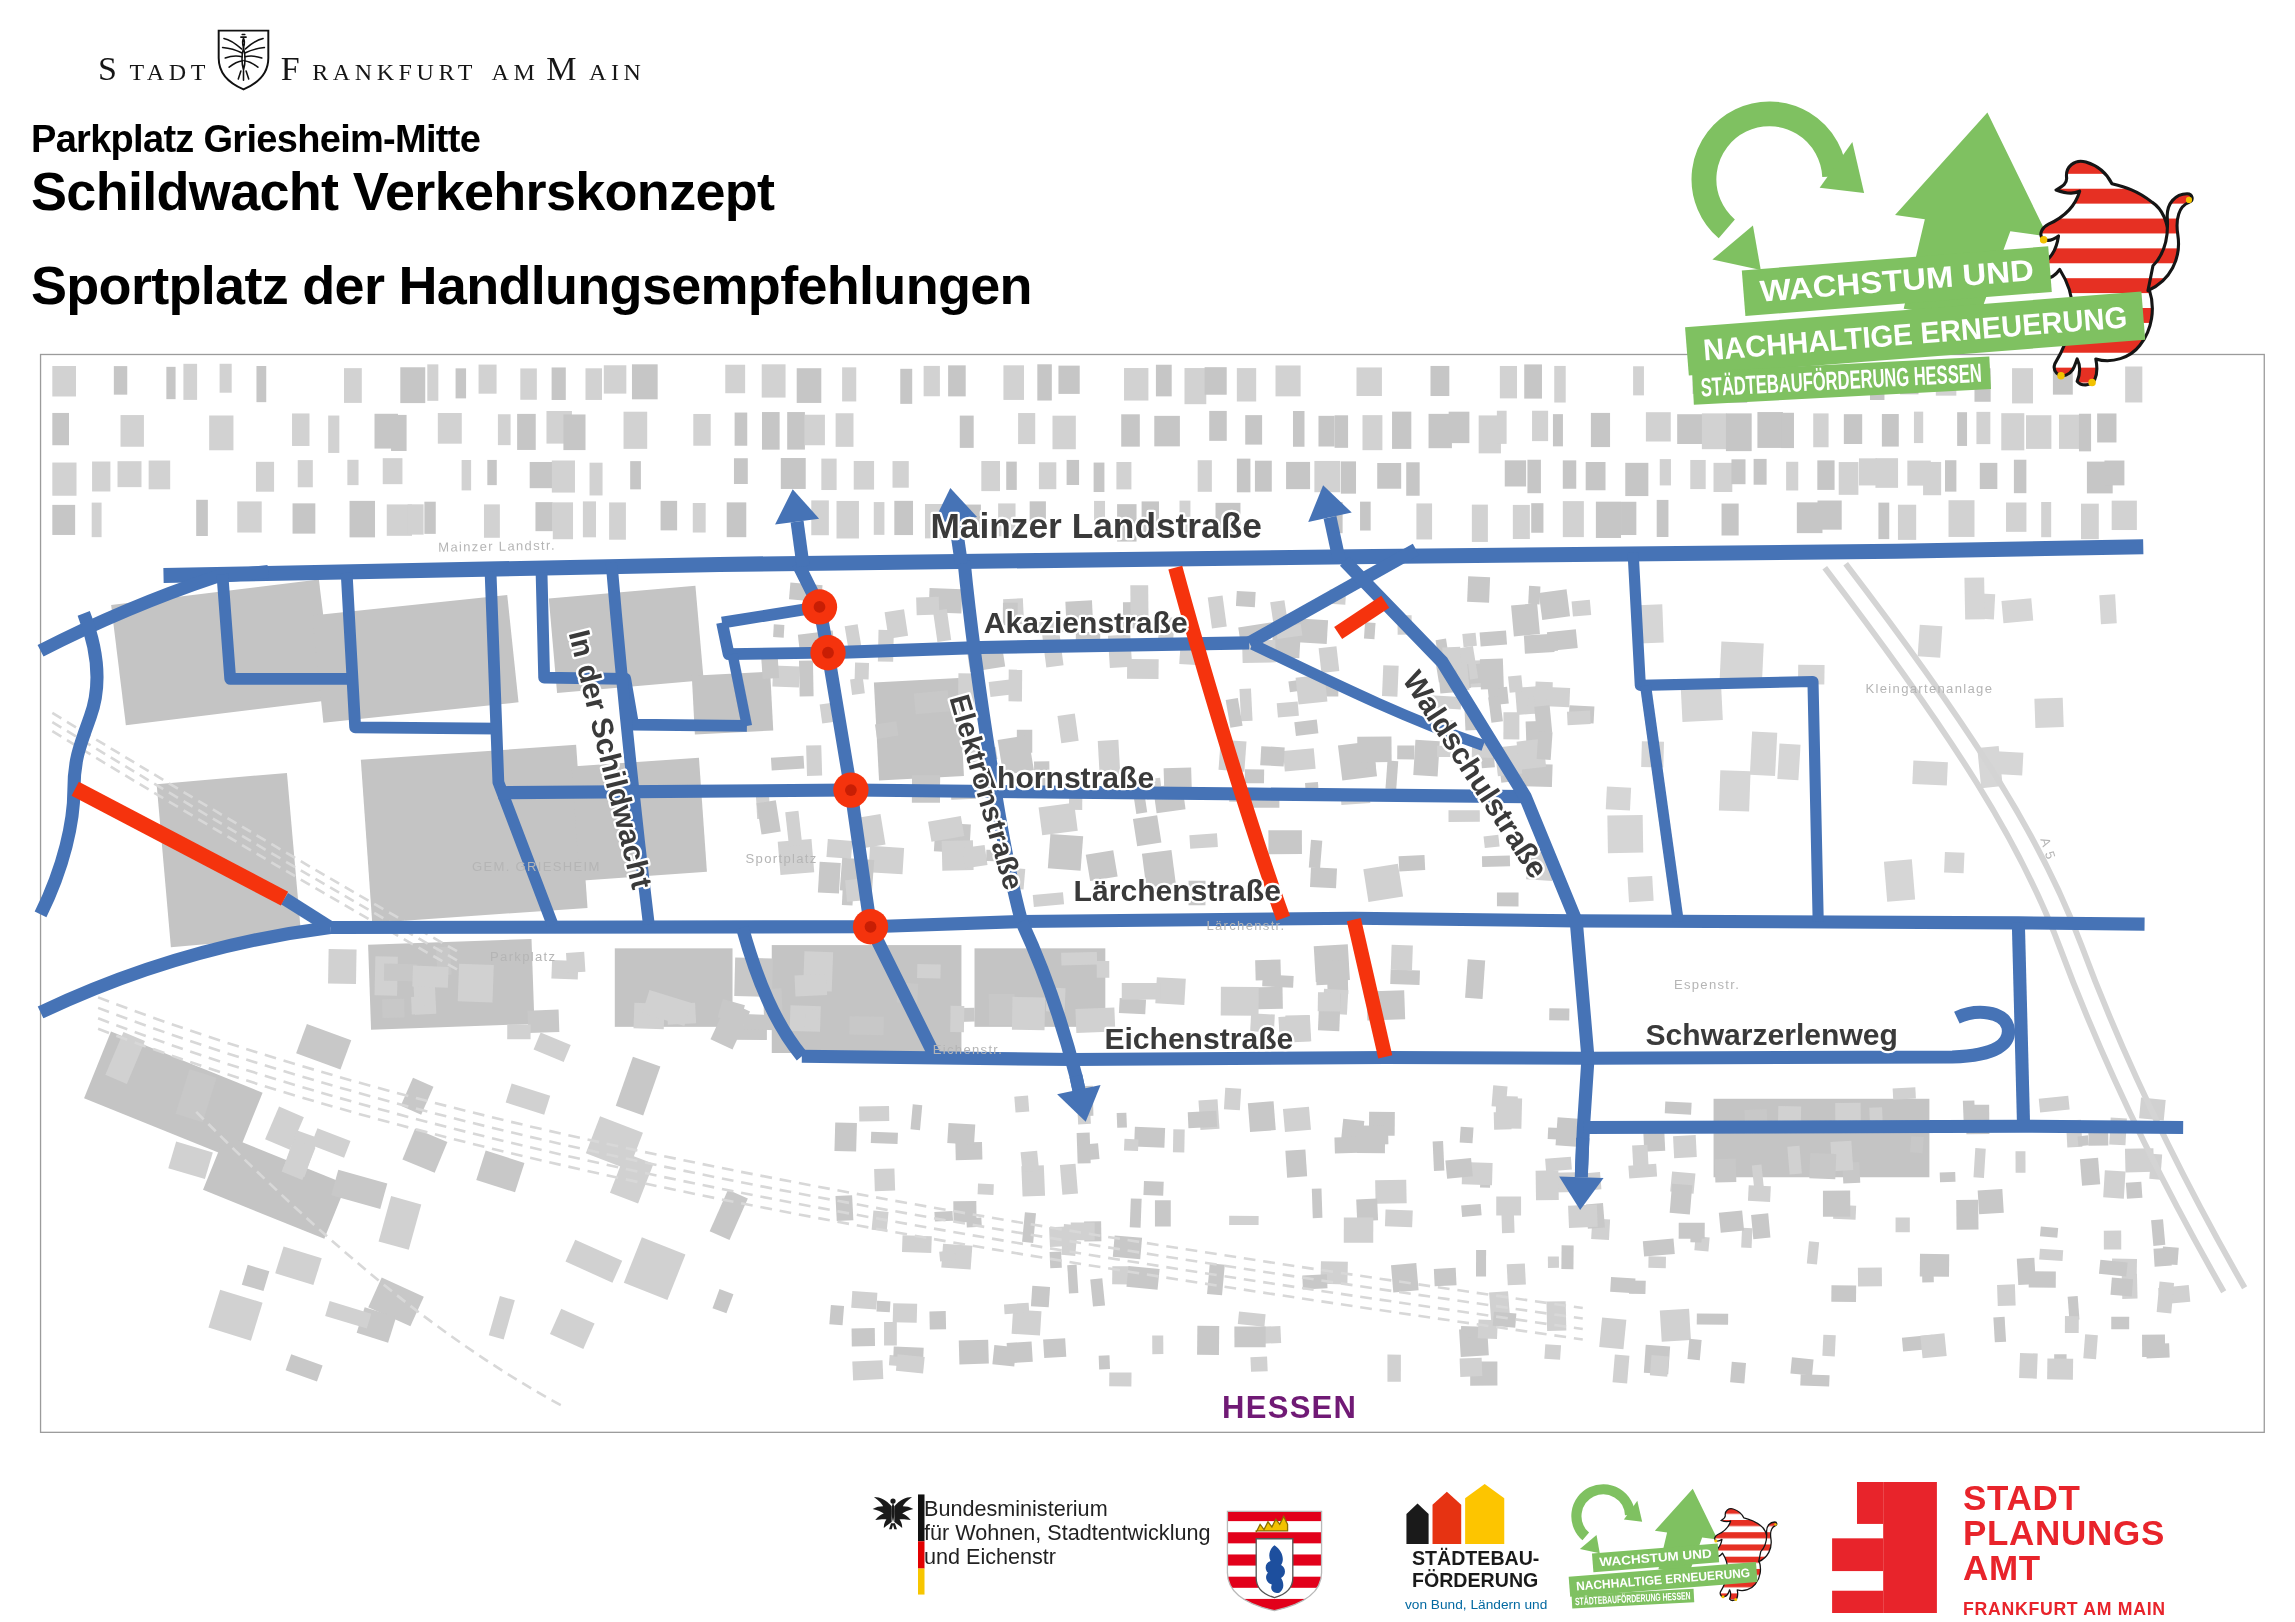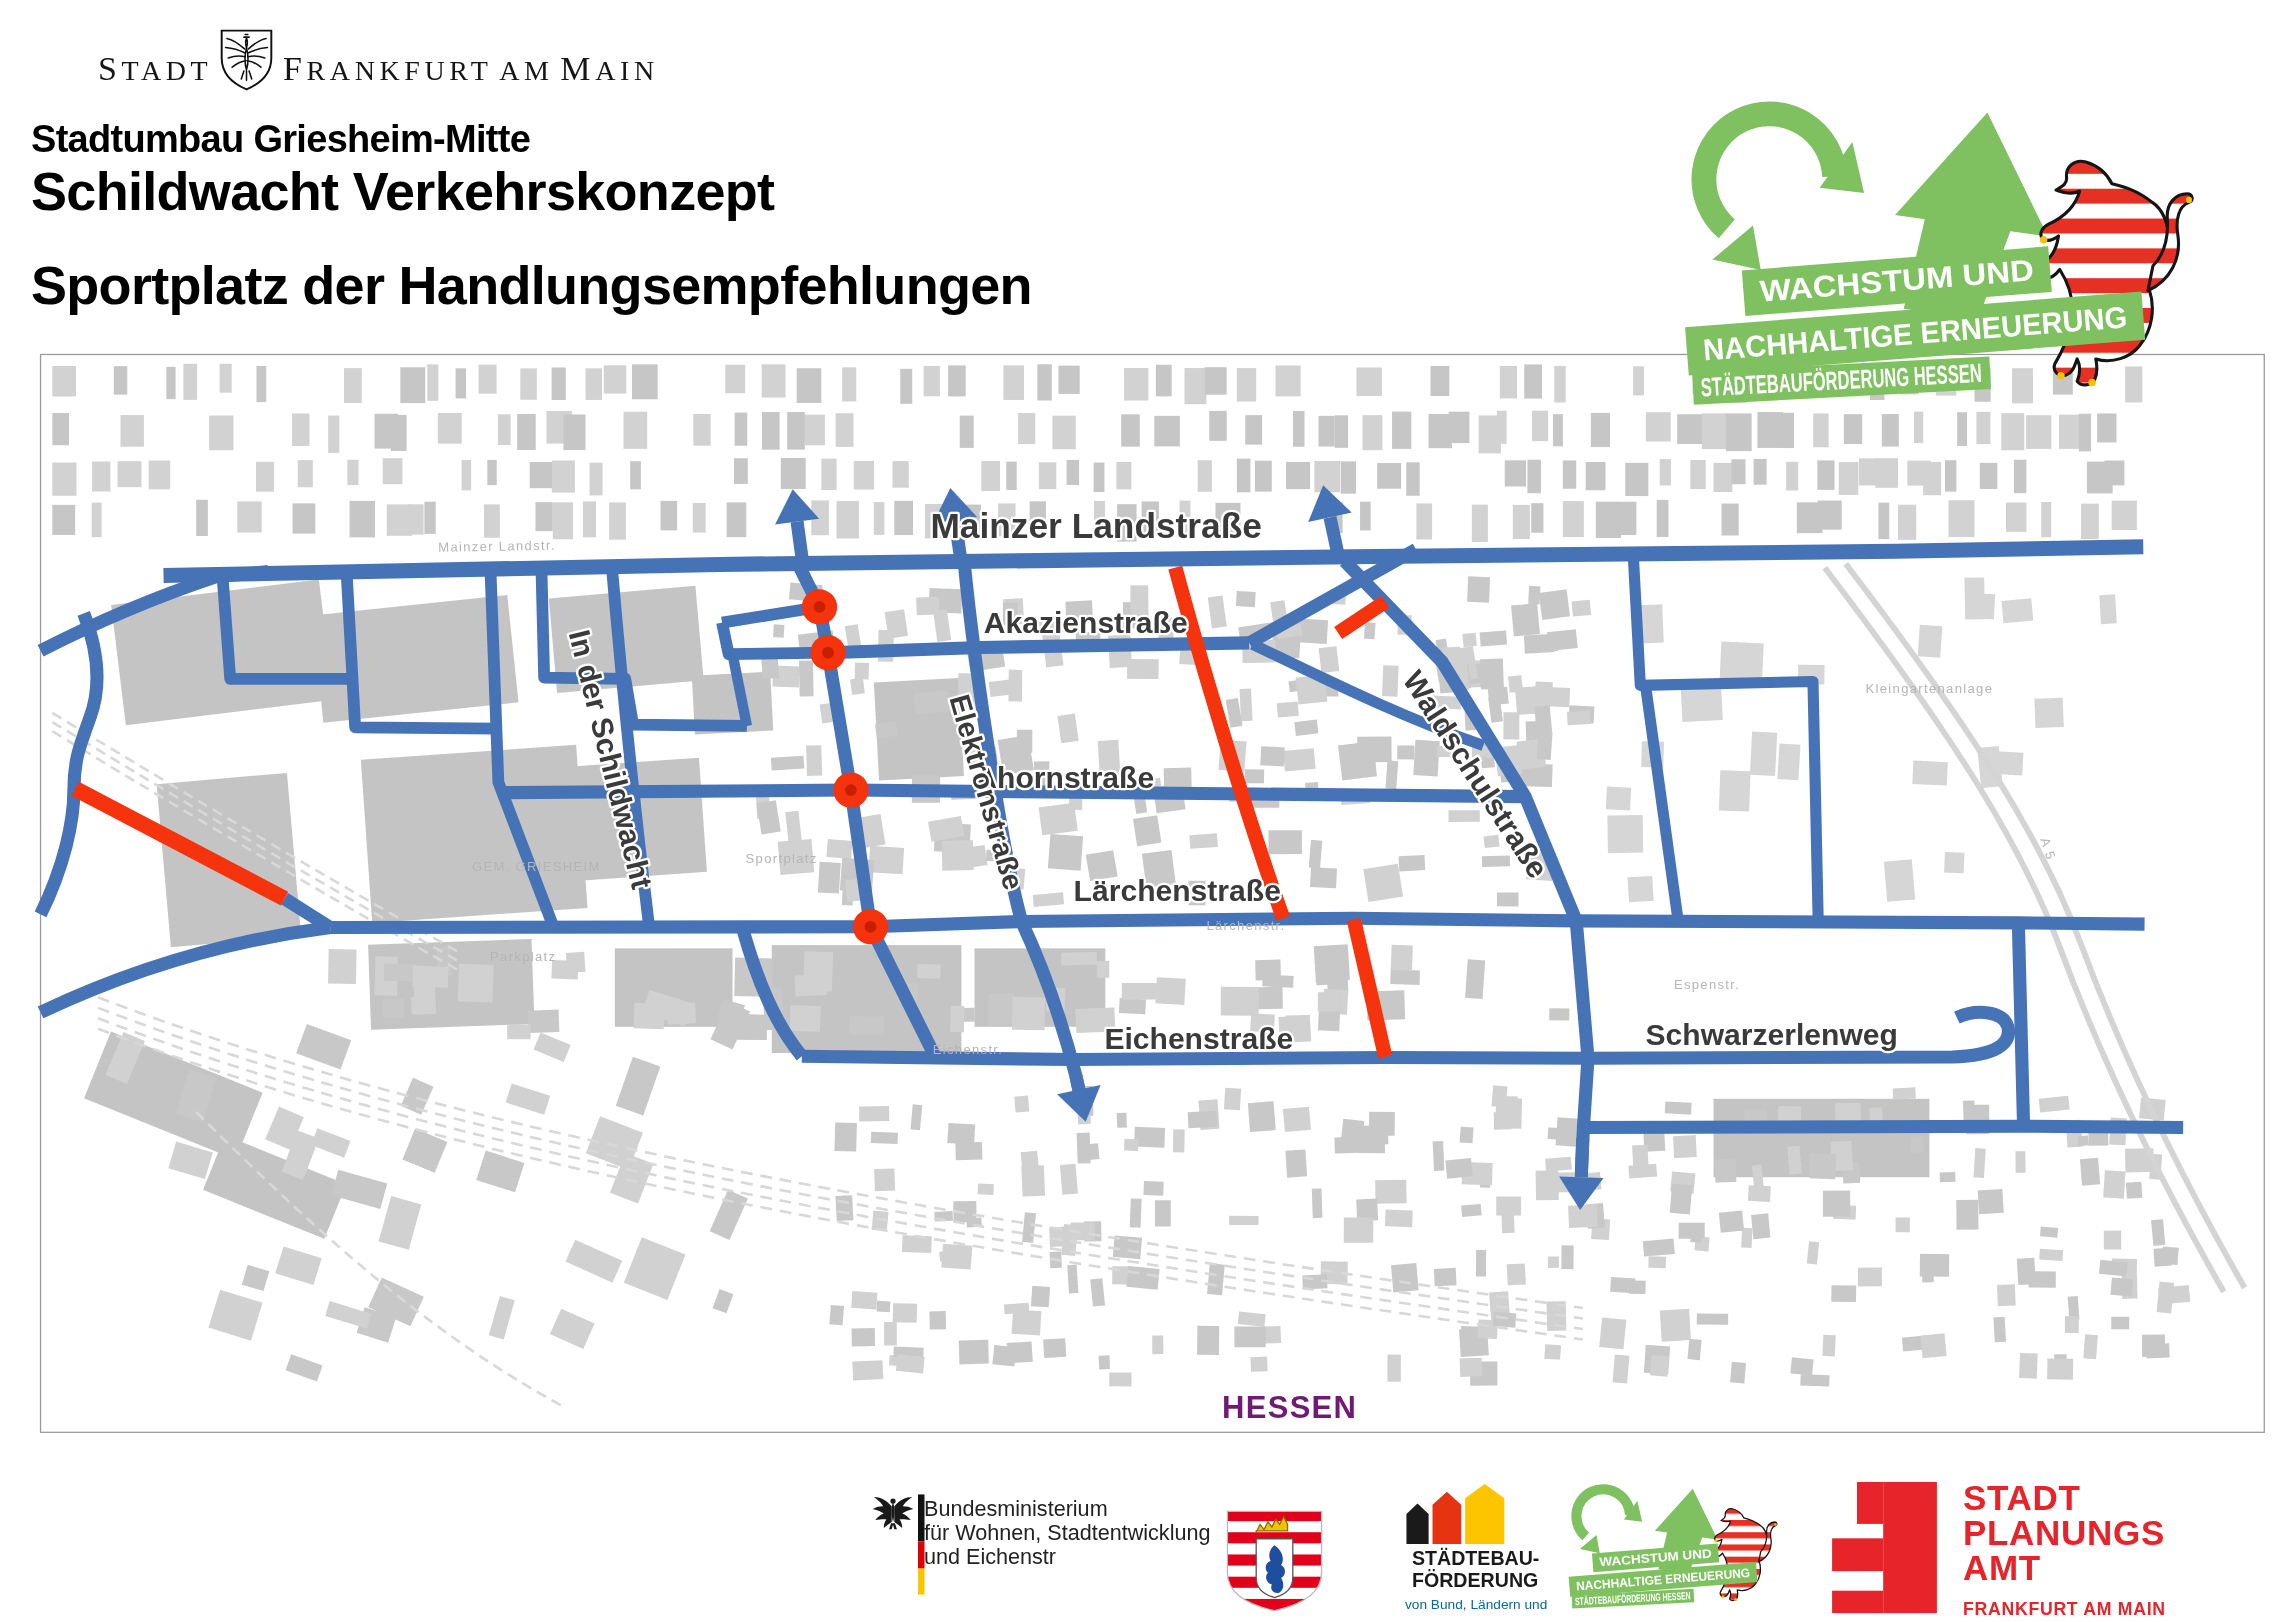--- a/index.html
+++ b/index.html
@@ -2,21 +2,21 @@
 <html style="font-size:10.5px"><head>
 <meta charset="utf-8">
 <style>
   html,body{margin:0;padding:0;}
   body{width:2295px;height:1622px;position:relative;overflow:hidden;background:#fff;
        font-family:"Liberation Sans","DejaVu Sans",sans-serif;}
   
   #city-logo{position:absolute;left:98px;top:27.5px;display:flex;align-items:flex-end;
              font-family:"Liberation Serif","DejaVu Serif",serif;color:#161616;letter-spacing:4.6px;white-space:nowrap;}
   #city-logo .big{font-size:34px;}
-  #city-logo .sm{font-size:28px;}
+  #city-logo .sm{font-size:24px;margin-left:8px;}
   #city-logo svg{margin:0 9.2px -3.9px 6.5px;}
   .title{position:absolute;left:31px;color:#000;font-weight:700;letter-spacing:-0.7px;line-height:1;}
   #subtitle{top:120px;font-size:38px;}
   #title1{top:164px;font-size:54px;}
   #title2{top:258px;font-size:54px;}
   
   .flogo{position:absolute;}
   #bmwsb-text{position:absolute;left:924px;top:1497px;font-size:21.6px;line-height:24px;color:#222;}
   #hessen-word{position:absolute;left:1222px;top:1390px;font-size:31px;font-weight:700;color:#701a75;letter-spacing:1.3px;}
   #stb-text{position:absolute;left:1405px;top:1548px;color:#1a1a1a;}
@@ -37,21 +37,21 @@
       <path d="M42,30 C39,42 39,54 42,64 C45,54 45,42 42,30"></path>
       <path d="M39,32 C30,24 22,18 12,16 M39,38 C29,33 20,31 10,30 M40,44 C31,42 22,43 14,46 M41,50 C33,51 26,55 20,60"></path>
       <path d="M45,32 C54,24 62,18 72,16 M45,38 C55,33 64,31 74,30 M44,44 C53,42 62,43 70,46 M43,50 C51,51 58,55 64,60"></path>
       <path d="M42,30 C40,24 40,20 42,16 C44,20 44,24 42,30 M38,14 h8 M40,10 h4"></path>
       <path d="M38,66 l-4,12 M42,66 l0,14 M46,66 l4,12"></path>
     </g>
   </svg>
   <span><span class="big">F</span><span class="sm" id="cl2a">RANKFURT</span> <span class="sm" id="cl2b">AM</span> <span class="big">M</span><span class="sm" id="cl2c">AIN</span></span>
 </div>
 
-<div id="subtitle" class="title">Stadtumbau Griesheim-Mitte</div>
+<div id="subtitle" class="title">Parkplatz Griesheim-Mitte</div>
 <div id="title1" class="title">Schildwacht Verkehrskonzept</div>
 <div id="title2" class="title">Sportplatz der Handlungsempfehlungen</div>
 
 <svg width="0" height="0" style="position:absolute">
   <defs>
     <pattern id="lionStripes" width="40" height="48" patternUnits="userSpaceOnUse">
       <rect width="40" height="48" fill="#fff"></rect>
         <rect width="40" height="24" fill="#e63023"></rect>
     </pattern>
     <symbol id="growth-logo" viewBox="0 0 760 450" overflow="visible">

